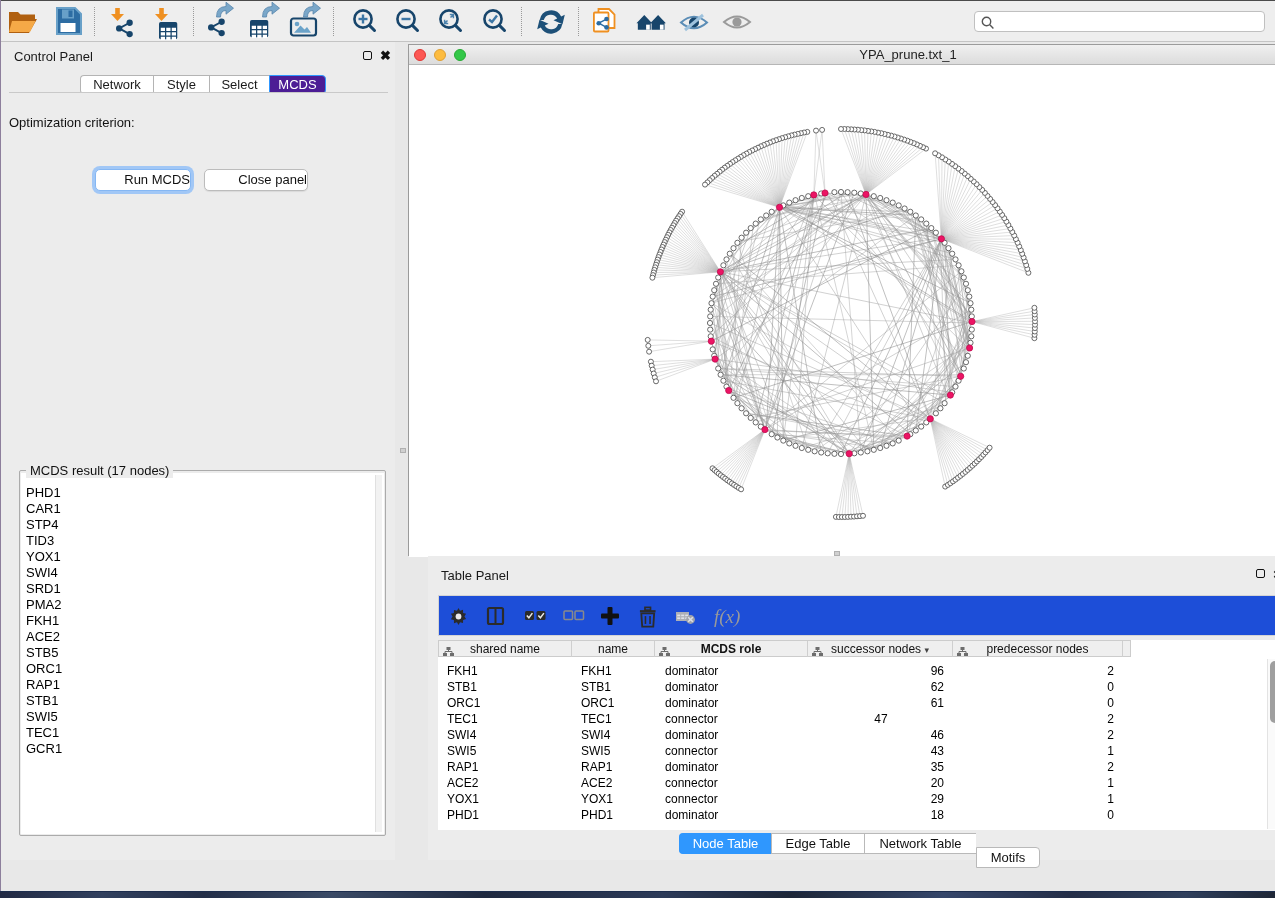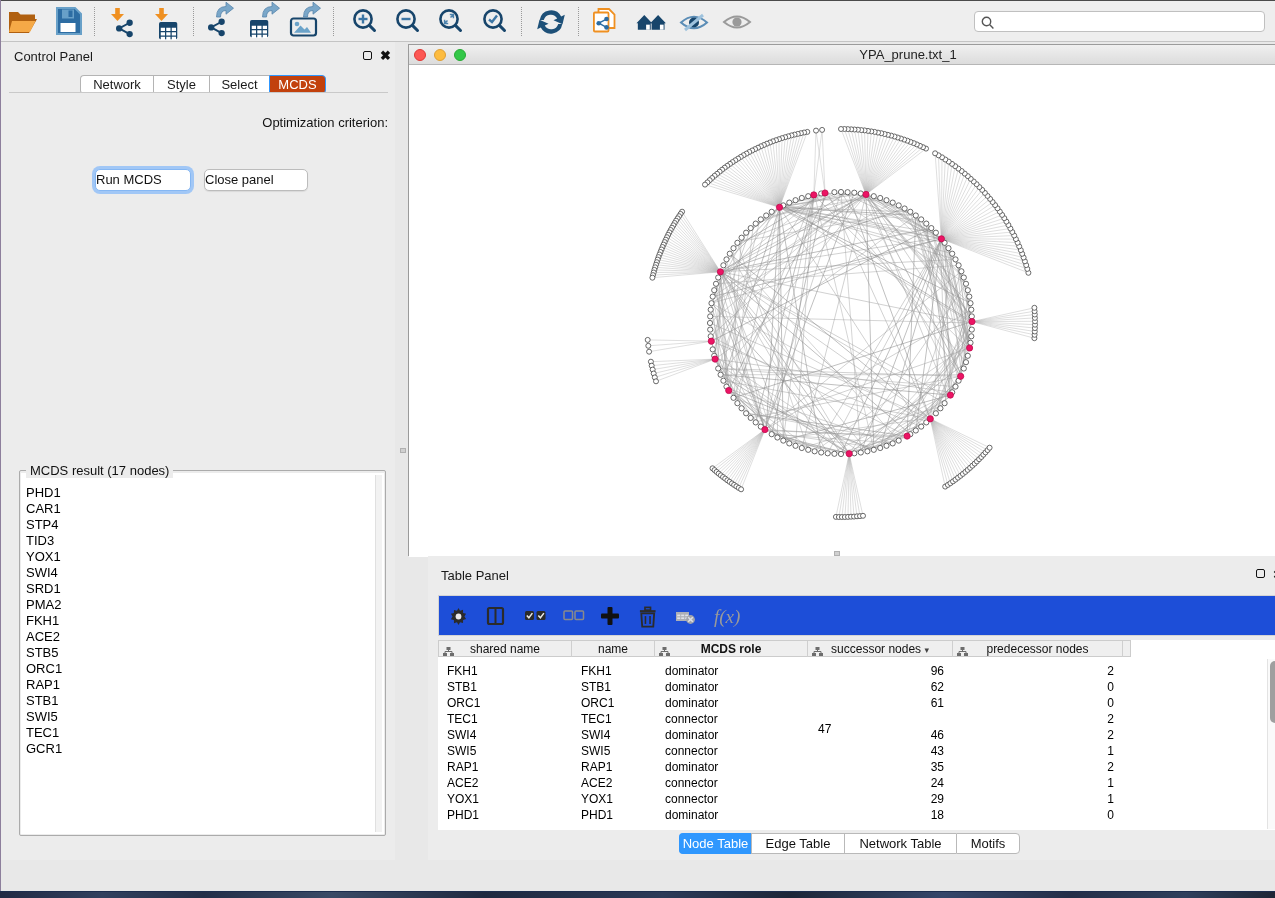--- a/index.html
+++ b/index.html
@@ -20,33 +20,33 @@
   .cpanel { position:absolute; left:1px; top:42px; width:394px; height:818px; background:#ececec; }
   .cp-title { position:absolute; left:13px; top:7px; font-size:13px; color:#1a1a1a; }
   .float-ic { position:absolute; width:9px; height:9px; border:1.6px solid #111; border-radius:2px; }
   .close-x { position:absolute; font-size:13px; font-weight:bold; color:#111; }
 
   .tabs { position:absolute; top:33px; left:79px; height:19px; }
   .tab { position:relative; float:left; height:19px; line-height:18px; text-align:center; font-size:13px;
          background:#ffffff; border:1px solid #b4b4b4; border-right:none; color:#1a1a1a; }
   .tab:first-child { border-radius:4px 0 0 4px; }
   .tab:last-child  { border-radius:0 4px 4px 0; border-right:1px solid #b4b4b4; }
-  .tab.sel { background:#c2410c; color:#fff; border-color:#2f97fe; }
+  .tab.sel { background:#4c1d95; color:#fff; border-color:#2f97fe; }
 
   .cp-body { position:absolute; left:8px; top:50px; width:379px; height:768px;
              border-top:1px solid #c9c9c9; background:#ececec; }
-  .opt-label { position:absolute; left:0; top:22px; width:100%; text-align:right; font-size:13px; color:#111; }
+  .opt-label { position:absolute; left:0; top:22px; width:100%; text-align:left; font-size:13px; color:#111; }
   .dropdown { position:absolute; left:37px; top:43px; width:313px; height:23px; background:#fff;
               border:1px solid #b9b9b9; border-radius:5px; font-size:13px; line-height:21px; color:#111;
               text-indent:9px; box-shadow:0 1px 1px rgba(0,0,0,.08); }
   .dd-cap { position:absolute; right:-1px; top:-1px; width:19px; height:23px; border-radius:0 5px 5px 0;
             background:linear-gradient(#6db3fb,#1e7ef7); }
   .dd-cap svg { position:absolute; left:3px; top:3px; }
   .btn { position:absolute; height:22px; background:#fff; border:1px solid #bcbcbc; border-radius:5px;
-         font-size:13px; color:#111; text-align:left; line-height:20px;
+         font-size:13px; color:#111; text-align:right; line-height:20px;
          box-shadow:0 1px 1px rgba(0,0,0,.08); }
   .btn.focus { box-shadow:0 0 0 3px rgba(100,170,255,.55); border-color:#85b7f3; }
 
   .groupbox { position:absolute; left:10px; top:377px; width:367px; height:366px;
               border:1px solid #ababab; border-radius:2px; }
   .gb-label { position:absolute; left:6px; top:-8px; background:#ececec; padding:0 4px; font-size:13px; color:#111; z-index:3; }
   .gb-list { position:absolute; left:1px; top:2px; right:1px; bottom:1px; background:#fff;
              font-size:13px; color:#000; padding:12px 0 0 5px; line-height:16px; }
   .gb-scroll { position:absolute; right:2px; top:2px; width:7px; height:calc(100% - 4px); background:#f2f2f2; border-left:1px solid #e0e0e0;}
 
@@ -69,21 +69,21 @@
            font-size:12px; color:#111;padding-left:32px; }
   .th { position:absolute; top:0; height:16px; border-right:1px solid #cfcfcf; text-align:center;
         line-height:16px; }
   .trow { position:absolute; font-size:12px; color:#000; height:16px; line-height:16px; }
   .tscroll { position:absolute; right:1px; top:19px; width:15px; height:170px; background:#fafafa; border-left:1px solid #e3e3e3;}
   .tthumb { position:absolute; left:2px; top:2px; width:10px; height:62px; background:#9f9f9f; border-radius:5px; }
   .bt-tabs { position:absolute; top:277px; left:251px; height:21px; }
   .bt-tab { position:relative; float:left; height:21px; line-height:20px; text-align:center; font-size:13px;
             background:#fff; border:1px solid #b9b9b9; border-right:none; color:#111; }
   .bt-tab:first-child { border-radius:4px 0 0 4px; }
-  .bt-tab:last-child { border-radius:0 4px 4px 0; border-right:1px solid #b9b9b9; }
+  .bt-tab:last-child { border-radius:0 4px 4px 0; border-right:1px solid #b9b9b9;margin-top:14px; }
   .bt-tab.sel { background:#2f97fe; color:#fff; border-color:#2f97fe; }
 
   
   .statusbar { position:absolute; left:1px; top:860px; width:1274px; height:31px; background:#ececec;
                border-top:1px solid #c2c2c2; }
   .listbtn { position:absolute; left:10px; top:7px; width:28px; height:18px; background:#fdfdfd;
              border:1px solid #b5b5b5; }
   .membtn { position:absolute; right:13px; top:4px; width:66px; height:24px; background:#fdfdfd;
             border:1px solid #bdbdbd; border-radius:3px; font-size:12px; color:#111; }
   .memdot { position:absolute; left:8px; top:7px; width:10px; height:10px; border-radius:50%; background:#1fa33c; }
@@ -1142,58 +1142,58 @@
         <div class="trow" style="left:380px; top:39px; width:126px; text-align:right;">62</div>
         <div class="trow" style="left:530px; top:39px; width:146px; text-align:right;">0</div>
         <div class="trow" style="left:9px; top:55px; width:130px;">ORC1</div>
         <div class="trow" style="left:143px; top:55px; width:80px;">ORC1</div>
         <div class="trow" style="left:227px; top:55px; width:140px;">dominator</div>
         <div class="trow" style="left:380px; top:55px; width:126px; text-align:right;">61</div>
         <div class="trow" style="left:530px; top:55px; width:146px; text-align:right;">0</div>
         <div class="trow" style="left:9px; top:71px; width:130px;">TEC1</div>
         <div class="trow" style="left:143px; top:71px; width:80px;">TEC1</div>
         <div class="trow" style="left:227px; top:71px; width:140px;">connector</div>
-        <div class="trow" style="left:380px; top:71px; width:126px; text-align:left;margin-top:10px;">47</div>
+        <div class="trow" style="left:380px; top:71px; width:126px; text-align:center;">47</div>
         <div class="trow" style="left:530px; top:71px; width:146px; text-align:right;">2</div>
         <div class="trow" style="left:9px; top:87px; width:130px;">SWI4</div>
         <div class="trow" style="left:143px; top:87px; width:80px;">SWI4</div>
         <div class="trow" style="left:227px; top:87px; width:140px;">dominator</div>
         <div class="trow" style="left:380px; top:87px; width:126px; text-align:right;">46</div>
         <div class="trow" style="left:530px; top:87px; width:146px; text-align:right;">2</div>
         <div class="trow" style="left:9px; top:103px; width:130px;">SWI5</div>
         <div class="trow" style="left:143px; top:103px; width:80px;">SWI5</div>
         <div class="trow" style="left:227px; top:103px; width:140px;">connector</div>
         <div class="trow" style="left:380px; top:103px; width:126px; text-align:right;">43</div>
         <div class="trow" style="left:530px; top:103px; width:146px; text-align:right;">1</div>
         <div class="trow" style="left:9px; top:119px; width:130px;">RAP1</div>
         <div class="trow" style="left:143px; top:119px; width:80px;">RAP1</div>
         <div class="trow" style="left:227px; top:119px; width:140px;">dominator</div>
         <div class="trow" style="left:380px; top:119px; width:126px; text-align:right;">35</div>
         <div class="trow" style="left:530px; top:119px; width:146px; text-align:right;">2</div>
         <div class="trow" style="left:9px; top:135px; width:130px;">ACE2</div>
         <div class="trow" style="left:143px; top:135px; width:80px;">ACE2</div>
         <div class="trow" style="left:227px; top:135px; width:140px;">connector</div>
-        <div class="trow" style="left:380px; top:135px; width:126px; text-align:right;">24</div>
+        <div class="trow" style="left:380px; top:135px; width:126px; text-align:right;">20</div>
         <div class="trow" style="left:530px; top:135px; width:146px; text-align:right;">1</div>
         <div class="trow" style="left:9px; top:151px; width:130px;">YOX1</div>
         <div class="trow" style="left:143px; top:151px; width:80px;">YOX1</div>
         <div class="trow" style="left:227px; top:151px; width:140px;">connector</div>
         <div class="trow" style="left:380px; top:151px; width:126px; text-align:right;">29</div>
         <div class="trow" style="left:530px; top:151px; width:146px; text-align:right;">1</div>
         <div class="trow" style="left:9px; top:167px; width:130px;">PHD1</div>
         <div class="trow" style="left:143px; top:167px; width:80px;">PHD1</div>
         <div class="trow" style="left:227px; top:167px; width:140px;">dominator</div>
         <div class="trow" style="left:380px; top:167px; width:126px; text-align:right;">18</div>
         <div class="trow" style="left:530px; top:167px; width:146px; text-align:right;">0</div>
       <div class="tscroll">
           <div class="tthumb"></div>
         </div>
     </div>
     <div class="bt-tabs">
-      <div class="bt-tab sel" style="width:72px">Node Table</div>
+      <div class="bt-tab sel" style="width:92px">Node Table</div>
         <div class="bt-tab" style="width:93px">Edge Table</div>
         <div class="bt-tab" style="width:112px">Network Table</div>
         <div class="bt-tab" style="width:64px">Motifs</div>
     </div>
   </div>
 
 
   <div class="grip" style="left:400px; top:448px;"></div>
 <div class="grip" style="left:834px; top:551px;"></div>
 <div class="leftedge"></div>

